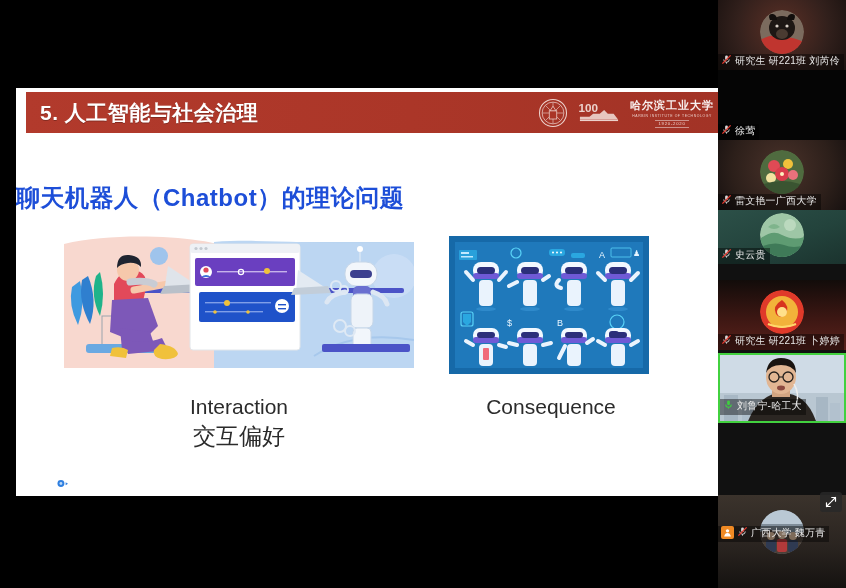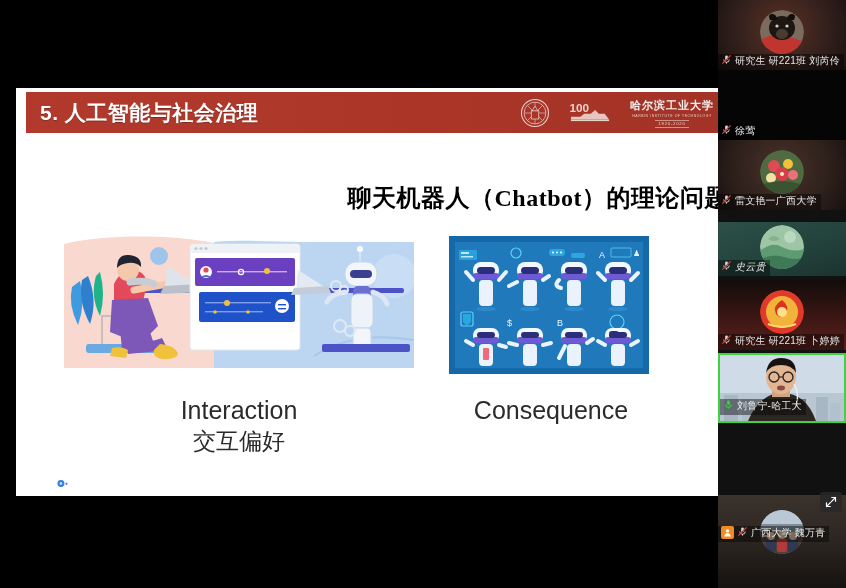--- a/index.html
+++ b/index.html
@@ -25,55 +25,55 @@
     background: linear-gradient(90deg,#b23a2c 0%, #ab3628 55%, #a23326 100%);
     display: flex; align-items: center;
   }
   .banner-title {
     color: #fff; font-size: 21px; font-weight: 700; letter-spacing: .5px;
     margin-left: 14px; white-space: nowrap;
     text-shadow: 0 1px 0 rgba(0,0,0,.25);
   }
   .banner-logos {
     position: absolute; right: 12px; top: 50%; transform: translateY(-50%);
-    display: flex; align-items: center; gap: 18px; opacity: .93;
+    display: flex; align-items: center; gap: 9px; opacity: .93;
   }
   .crest { width: 30px; height: 30px; }
   .hund  { width: 44px; height: 26px; }
   .hit-name { display: flex; flex-direction: column; align-items: center; gap: 1px; }
   .hit-cn { color: #fff; font-size: 11px; font-weight: 700; letter-spacing: 1px; white-space: nowrap; text-align: right; }
   .hit-en { color: #f0d7d2; font-size: 3.4px; letter-spacing: .6px; white-space: nowrap; }
   .hit-yr { color: #f5ddd8; font-size: 4.2px; letter-spacing: .8px; white-space: nowrap;
             border-top: .5px solid rgba(255,255,255,.5); border-bottom:.5px solid rgba(255,255,255,.5);
             padding: .5px 3px; margin-top: 1px; }
 
   
   .slide-headline {
-    position: absolute; left: 0; right: 0; top: 94px; text-align: right;
-    font-size: 24px; font-weight: 700; color: #000000; letter-spacing: .5px; font-family: Liberation Serif, serif;
+    position: absolute; left: 0; right: 0; top: 94px; text-align: left;
+    font-size: 24px; font-weight: 700; color: #1d4ed8; letter-spacing: .5px;
   }
 
   
   .figs { position: absolute; left: 0; right: 0; top: 148px; height: 150px; }
 
   .fig-left {
     position: absolute; left: 48px; top: 0; width: 350px; height: 140px;
     border-radius: 3px; overflow: hidden; background: #ffffff;
   }
   .fig-right {
     position: absolute; left: 433px; top: 0; width: 200px; height: 138px;
     overflow: hidden; background: #1669a8;
   }
 
   
   .caps { position: absolute; left: 0; right: 0; top: 306px; }
   .cap { position: absolute; text-align: center; }
   .cap.l { left: 118px; width: 210px; }
   .cap.r { left: 430px; width: 210px; }
-  .cap-en { font-size: 25px; color: #2b2b2b; line-height: 1.28; font-weight: 400; }
+  .cap-en { font-size: 21px; color: #2b2b2b; line-height: 1.28; font-weight: 400; }
   .cap-cn { font-size: 23px; color: #2b2b2b; line-height: 1.32; }
 
   
   .footer-mark { position: absolute; left: 40px; top: 390px; width: 13px; height: 11px; }
 
   
   .stage-scroll {
     position: absolute; right: 2px; top: 424px; width: 5px; height: 58px;
     background: #45c04a; border-radius: 3px;
   }
@@ -426,21 +426,21 @@
         <svg class="mic" viewBox="0 0 16 16">
           <rect x="6" y="2" width="4" height="7" rx="2" fill="#d8d8d8"></rect>
           <path d="M4 8a4 4 0 008 0" stroke="#d8d8d8" stroke-width="1.4" fill="none"></path>
           <line x1="8" y1="12" x2="8" y2="14" stroke="#d8d8d8" stroke-width="1.4"></line>
           <line x1="2" y1="14" x2="14" y2="2" stroke="#e23b30" stroke-width="2"></line>
         </svg>
         <span class="nm">雷文艳一广西大学</span>
       </div>
     </div>
 
-    <div class="tile" style="top:222px; height:54px;font-style:italic;">
+    <div class="tile" style="top:210px; height:54px;">
       <div class="tile-bg" style="background:linear-gradient(160deg,#2c5048 0%,#23433c 55%,#1b332e 100%);"></div>
       <div class="avatar">
         <svg viewBox="0 0 44 44">
           <circle cx="22" cy="22" r="22" fill="#9ec6a6"></circle>
           <path d="M0 26 q12 -10 22 -4 q12 6 22 2 v20 H0z" fill="#5e9b72"></path>
           <path d="M0 34 q14 -6 24 -2 q10 4 20 0 v12 H0z" fill="#3f7a58"></path>
           <circle cx="30" cy="12" r="6" fill="#cfe6cf" opacity=".6"></circle>
           <path d="M8 14 q6 -6 12 0 q-6 4 -12 0z" fill="#7fb48c"></path>
         </svg>
       </div>

